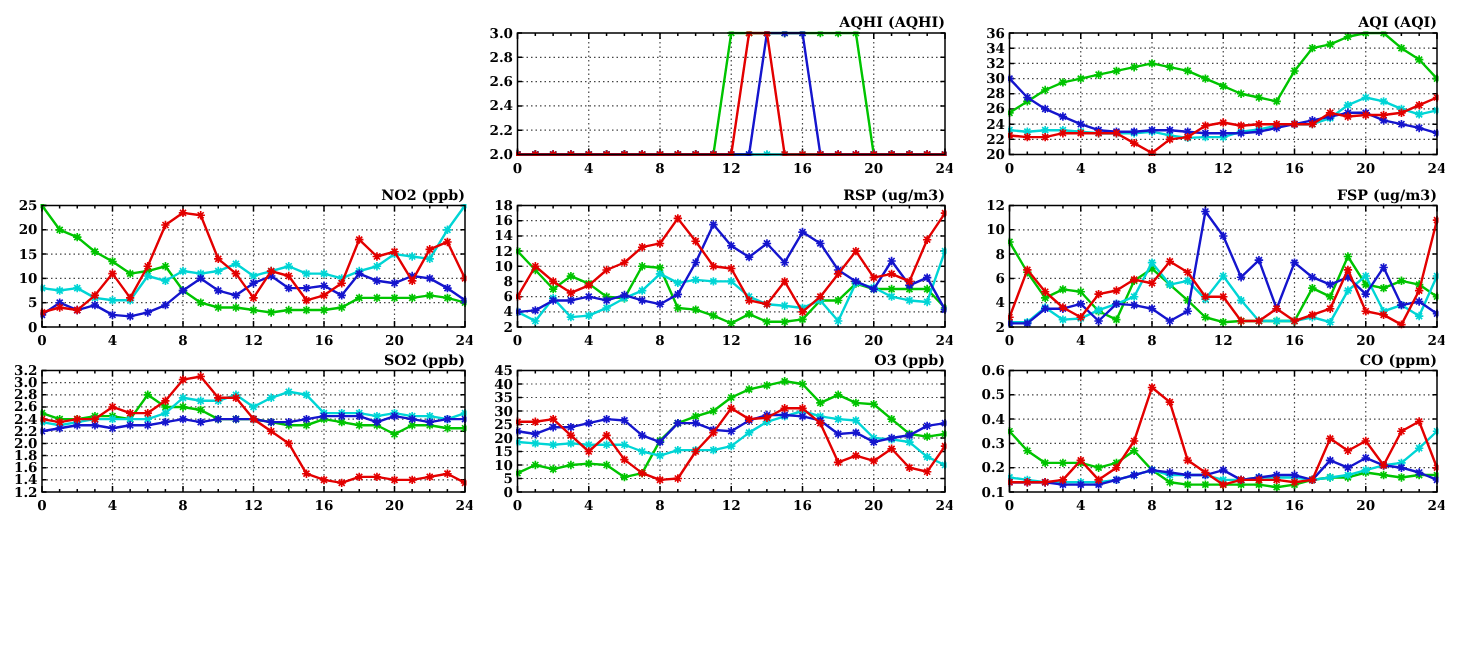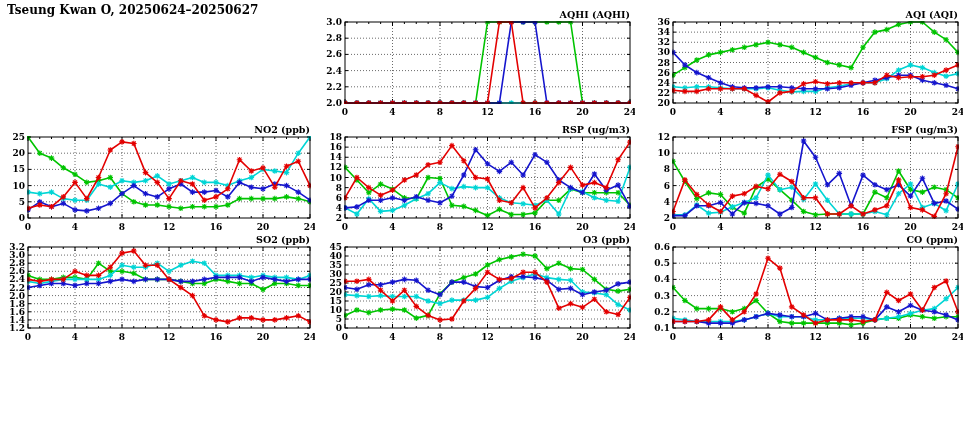--- a/index.html
+++ b/index.html
@@ -8,21 +8,20 @@
   .page-title{position:absolute;left:7px;top:3px;font-size:12px;font-weight:bold;color:#000;
               letter-spacing:0px;white-space:nowrap;}
   .charts{position:absolute;left:0;top:0;width:975px;height:447px;}
   .chart-svg{position:absolute;}
   svg text{font-family:"DejaVu Serif", serif;font-weight:bold;fill:#000;}
 </style>
 </head>
 <body>
 
 <div class="page">
-  <div class="page-title">Tseung Kwan O, 20250624–20250627</div>
   <div class="charts" id="charts">
       <svg width="318" height="113" viewBox="0 0 318 113" class="chart-svg" style="left: 317px; top: 6px;">
         <defs>
           <clipPath id="clip-aqhi">
             <rect x="27" y="15" width="287" height="83"></rect>
           </clipPath>
         </defs>
         <line x1="28" y1="80.79999999999998" x2="313" y2="80.79999999999998" stroke="#444444" stroke-width="0.8" stroke-dasharray="1 2"></line>
         <line x1="28" y1="64.60000000000001" x2="313" y2="64.60000000000001" stroke="#444444" stroke-width="0.8" stroke-dasharray="1 2"></line>
         <line x1="28" y1="48.39999999999999" x2="313" y2="48.39999999999999" stroke="#444444" stroke-width="0.8" stroke-dasharray="1 2"></line>

